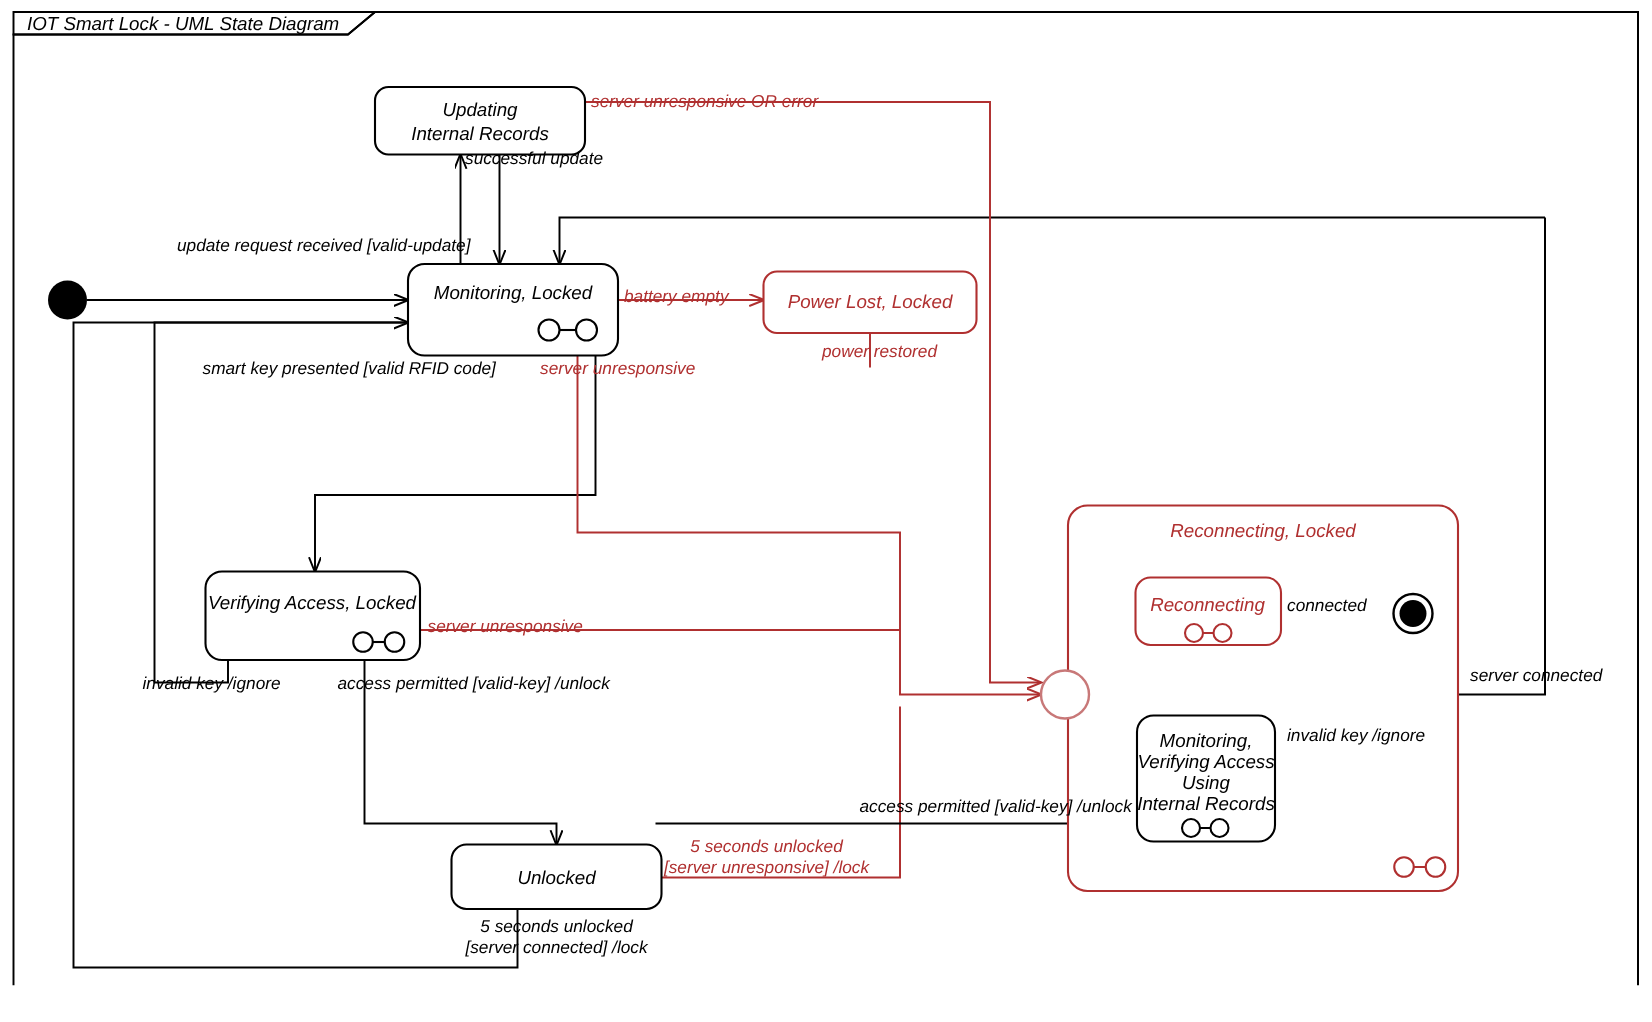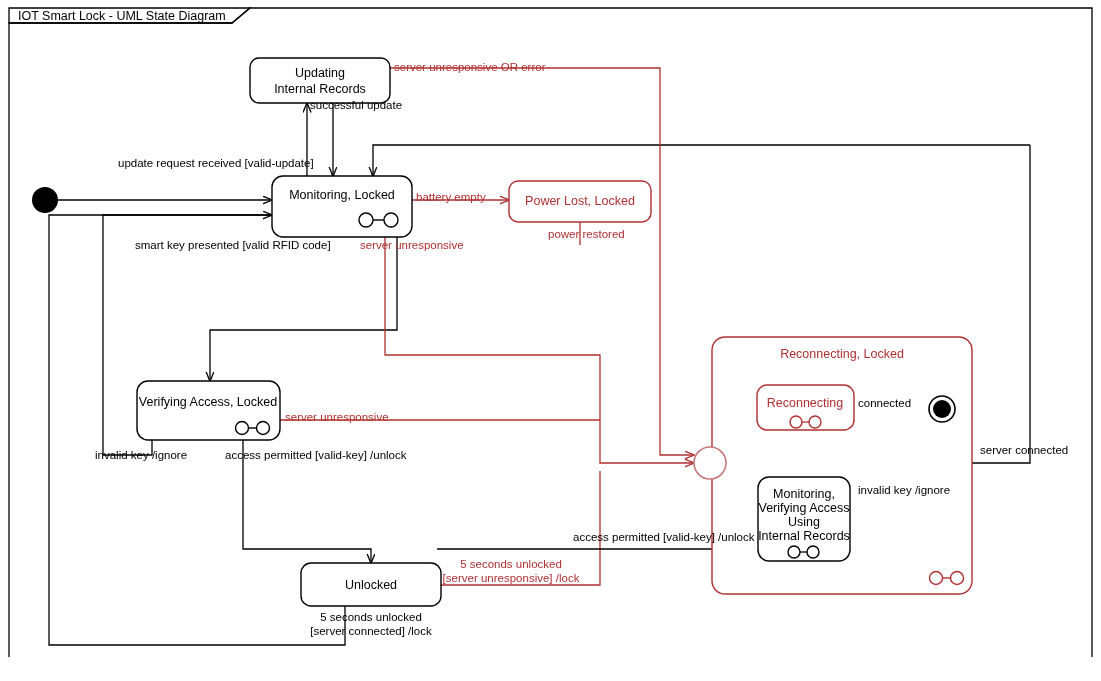--- a/index.html
+++ b/index.html
@@ -9,20 +9,21 @@
   }
   body {
     font-family: "Liberation Sans", sans-serif;
   }
   #canvas {
     position: relative;
     width: 1101px;
     height: 657px;
     background: #ffffff;
     overflow: hidden;
+    font-style: italic;
   }
   #diagram-svg {
     position: absolute;
     top: 0;
     left: 0;
     width: 1101px;
     height: 681px;
   }
   .tab-label {
     font-size: 12.5px;

